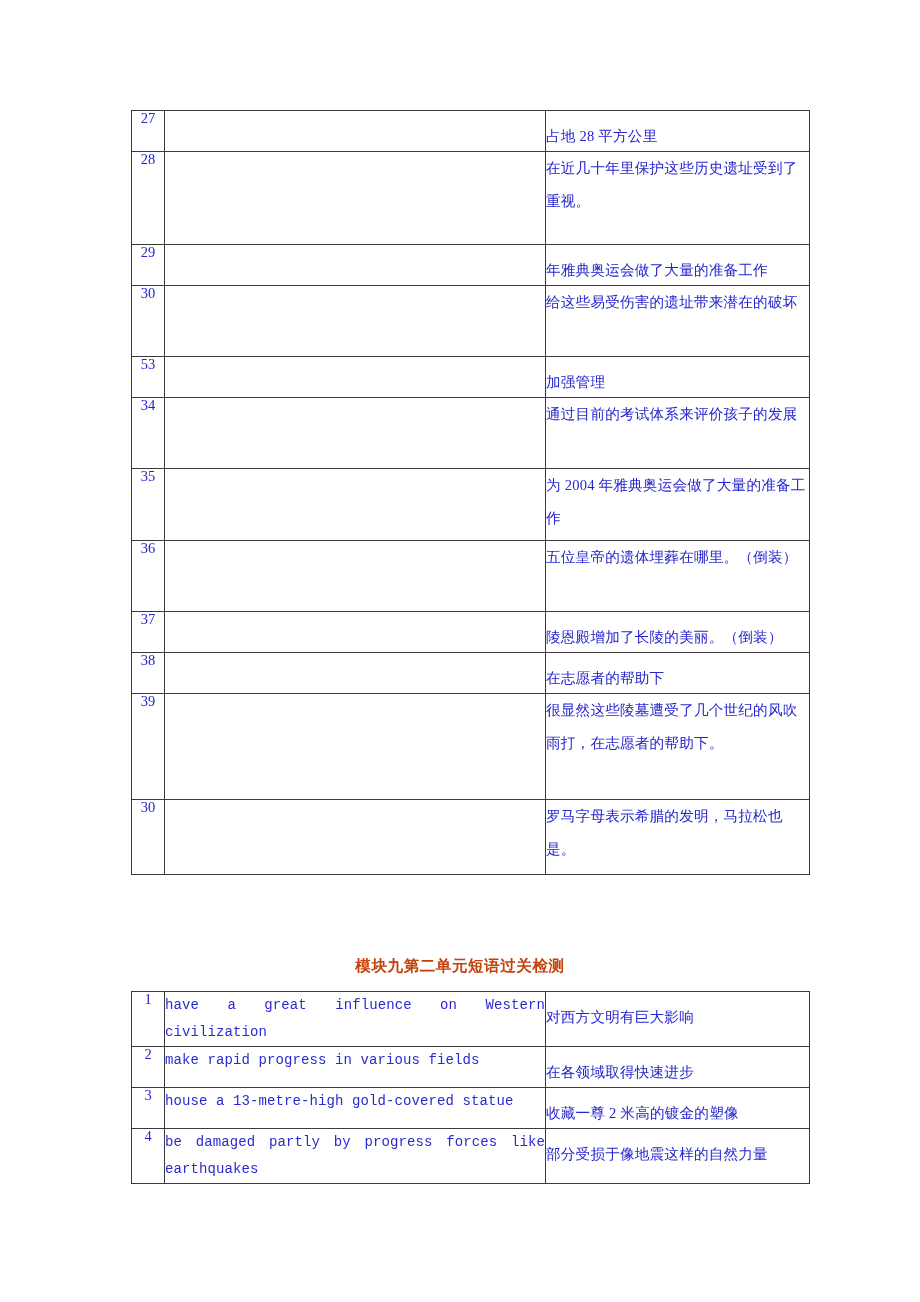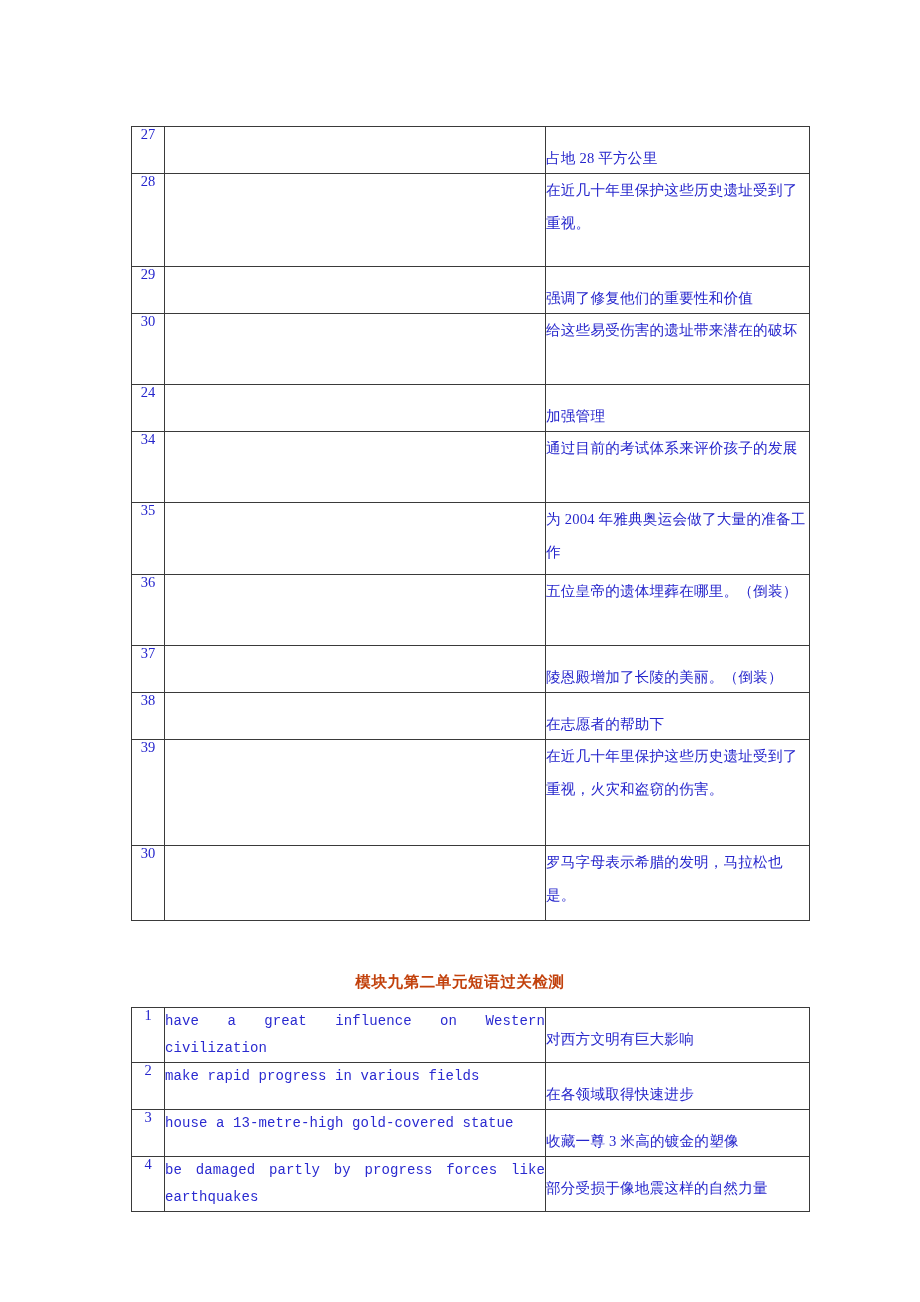--- a/index.html
+++ b/index.html
@@ -11,21 +11,21 @@
   body {
     width: 920px;
     height: 1302px;
     position: relative;
     font-family: "Liberation Serif", "DejaVu Serif", serif;
     -webkit-font-smoothing: antialiased;
   }
 
   .page {
     position: absolute;
-    left: 0; top: 16px;
+    left: 0; top: 0;
     width: 920px;
     height: 1234px;
     overflow: hidden;
   }
 
   
   .phrase-table {
     border-collapse: collapse;
     table-layout: fixed;
     position: absolute;
@@ -81,21 +81,21 @@
   .chn {
     color: #2525cc;
     font-family: "Liberation Serif", "DejaVu Serif", serif;
     font-size: 14.6px;
     line-height: 33px;
     padding: 4px 4px 4px 7px;
     letter-spacing: 0.2px;
   }
   .chn.tight {
     line-height: 29px;
-    padding-top: 17px;
+    padding-top: 11px;
     font-family: Liberation Serif, serif;
   }
   .pad-bottom-md { padding-bottom: 30px; }
 
   
   .section-heading {
     position: absolute;
     left: 0;
     width: 920px;
     text-align: center;
@@ -132,32 +132,32 @@
 
       <tr>
         <td class="num">28</td>
         <td class="eng" style="height:92px;"></td>
         <td class="chn">在近几十年里保护这些历史遗址受到了重视。</td>
       </tr>
 
       <tr>
         <td class="num">29</td>
         <td class="eng" style="height:30px;"></td>
-        <td class="chn tight">强调了修复他们的重要性和价值</td>
+        <td class="chn tight">年雅典奥运会做了大量的准备工作</td>
       </tr>
 
       <tr>
         <td class="num">30</td>
         <td class="eng" style="height:70px;"></td>
         <td class="chn">给这些易受伤害的遗址带来潜在的破坏</td>
       </tr>
 
 
       <tr>
-        <td class="num">24</td>
+        <td class="num">53</td>
         <td class="eng" style="height:30px;"></td>
         <td class="chn tight">加强管理</td>
       </tr>
 
 
       <tr>
         <td class="num">34</td>
         <td class="eng" style="height:70px;"></td>
         <td class="chn">通过目前的考试体系来评价孩子的发展</td>
       </tr>
@@ -182,21 +182,21 @@
 
       <tr>
         <td class="num">38</td>
         <td class="eng" style="height:30px;"></td>
         <td class="chn tight">在志愿者的帮助下</td>
       </tr>
 
       <tr>
         <td class="num">39</td>
         <td class="eng" style="height:105px;"></td>
-        <td class="chn pad-bottom-md">在近几十年里保护这些历史遗址受到了重视，火灾和盗窃的伤害。</td>
+        <td class="chn pad-bottom-md">很显然这些陵墓遭受了几个世纪的风吹雨打，在志愿者的帮助下。</td>
       </tr>
 
       <tr>
         <td class="num">30</td>
         <td class="eng" style="height:74px;"></td>
         <td class="chn">罗马字母表示希腊的发明，马拉松也是。</td>
       </tr>
     </tbody>
   </table>
 
@@ -224,21 +224,21 @@
           <p>make rapid progress in various fields</p>
         </td>
         <td class="chn tight">在各领域取得快速进步</td>
       </tr>
 
       <tr>
         <td class="num">3</td>
         <td class="eng" style="height:24px;">
           <p>house a 13-metre-high gold-covered statue</p>
         </td>
-        <td class="chn tight">收藏一尊 3 米高的镀金的塑像</td>
+        <td class="chn tight">收藏一尊 2 米高的镀金的塑像</td>
       </tr>
 
       <tr>
         <td class="num">4</td>
         <td class="eng justify-all" style="height:52px;">
           <p>be damaged partly by progress forces like</p>
           <p class="last">earthquakes</p>
         </td>
         <td class="chn tight">部分受损于像地震这样的自然力量</td>
       </tr>

